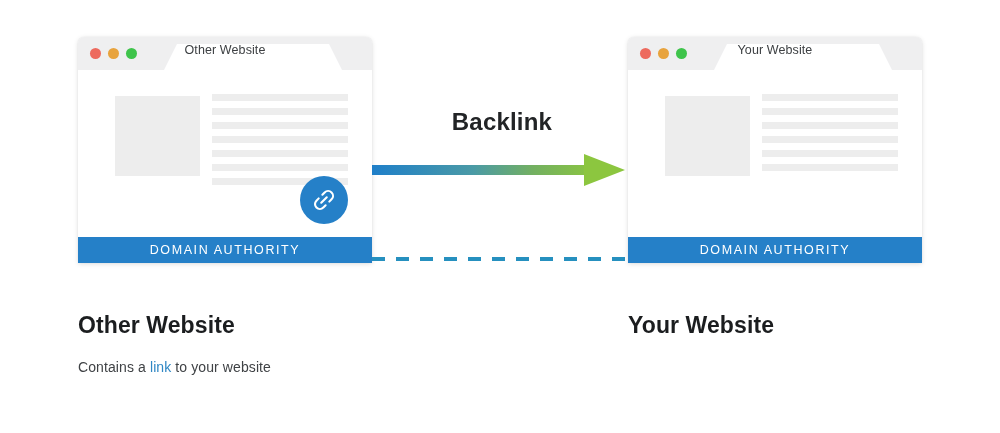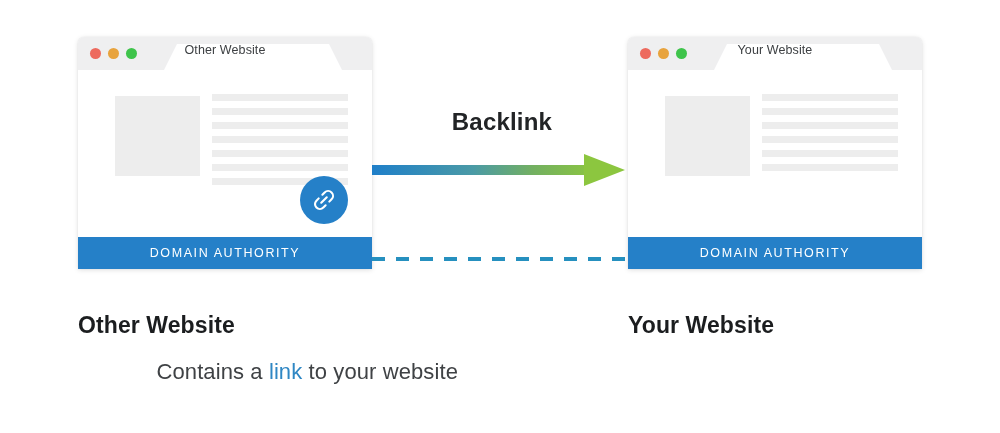--- a/index.html
+++ b/index.html
@@ -108,21 +108,21 @@
     height: 48px;
     border-radius: 50%;
     background: #2580c8;
     display: flex;
     align-items: center;
     justify-content: center;
   }
   .link-badge svg { display: block; }
 
   .da-bar {
-    height: 32px;
+    height: 26px;
     background: #2580c8;
     display: flex;
     align-items: center;
     justify-content: center;
   }
   .da-text {
     color: #ffffff;
     font-size: 12.5px;
     letter-spacing: 1.6px;
     white-space: nowrap;
@@ -161,25 +161,24 @@
 
   .caption h3 {
     margin: 0;
     font-size: 23px;
     font-weight: bold;
     color: #1b1d1f;
     letter-spacing: .1px;
   }
   .caption p {
     margin: 20px 0 0 0;
-    font-size: 22px;
+    font-size: 14px;
     color: #3f4245;
     letter-spacing: .1px;
     white-space: nowrap;
-    text-align: right;
   }
   .hl-blue  { color: #2f87c4; }
   .hl-green { color: #3aa93a; }
 </style>
 </head>
 <body>
 
 <div class="stage">
 
   <div class="browser left">

